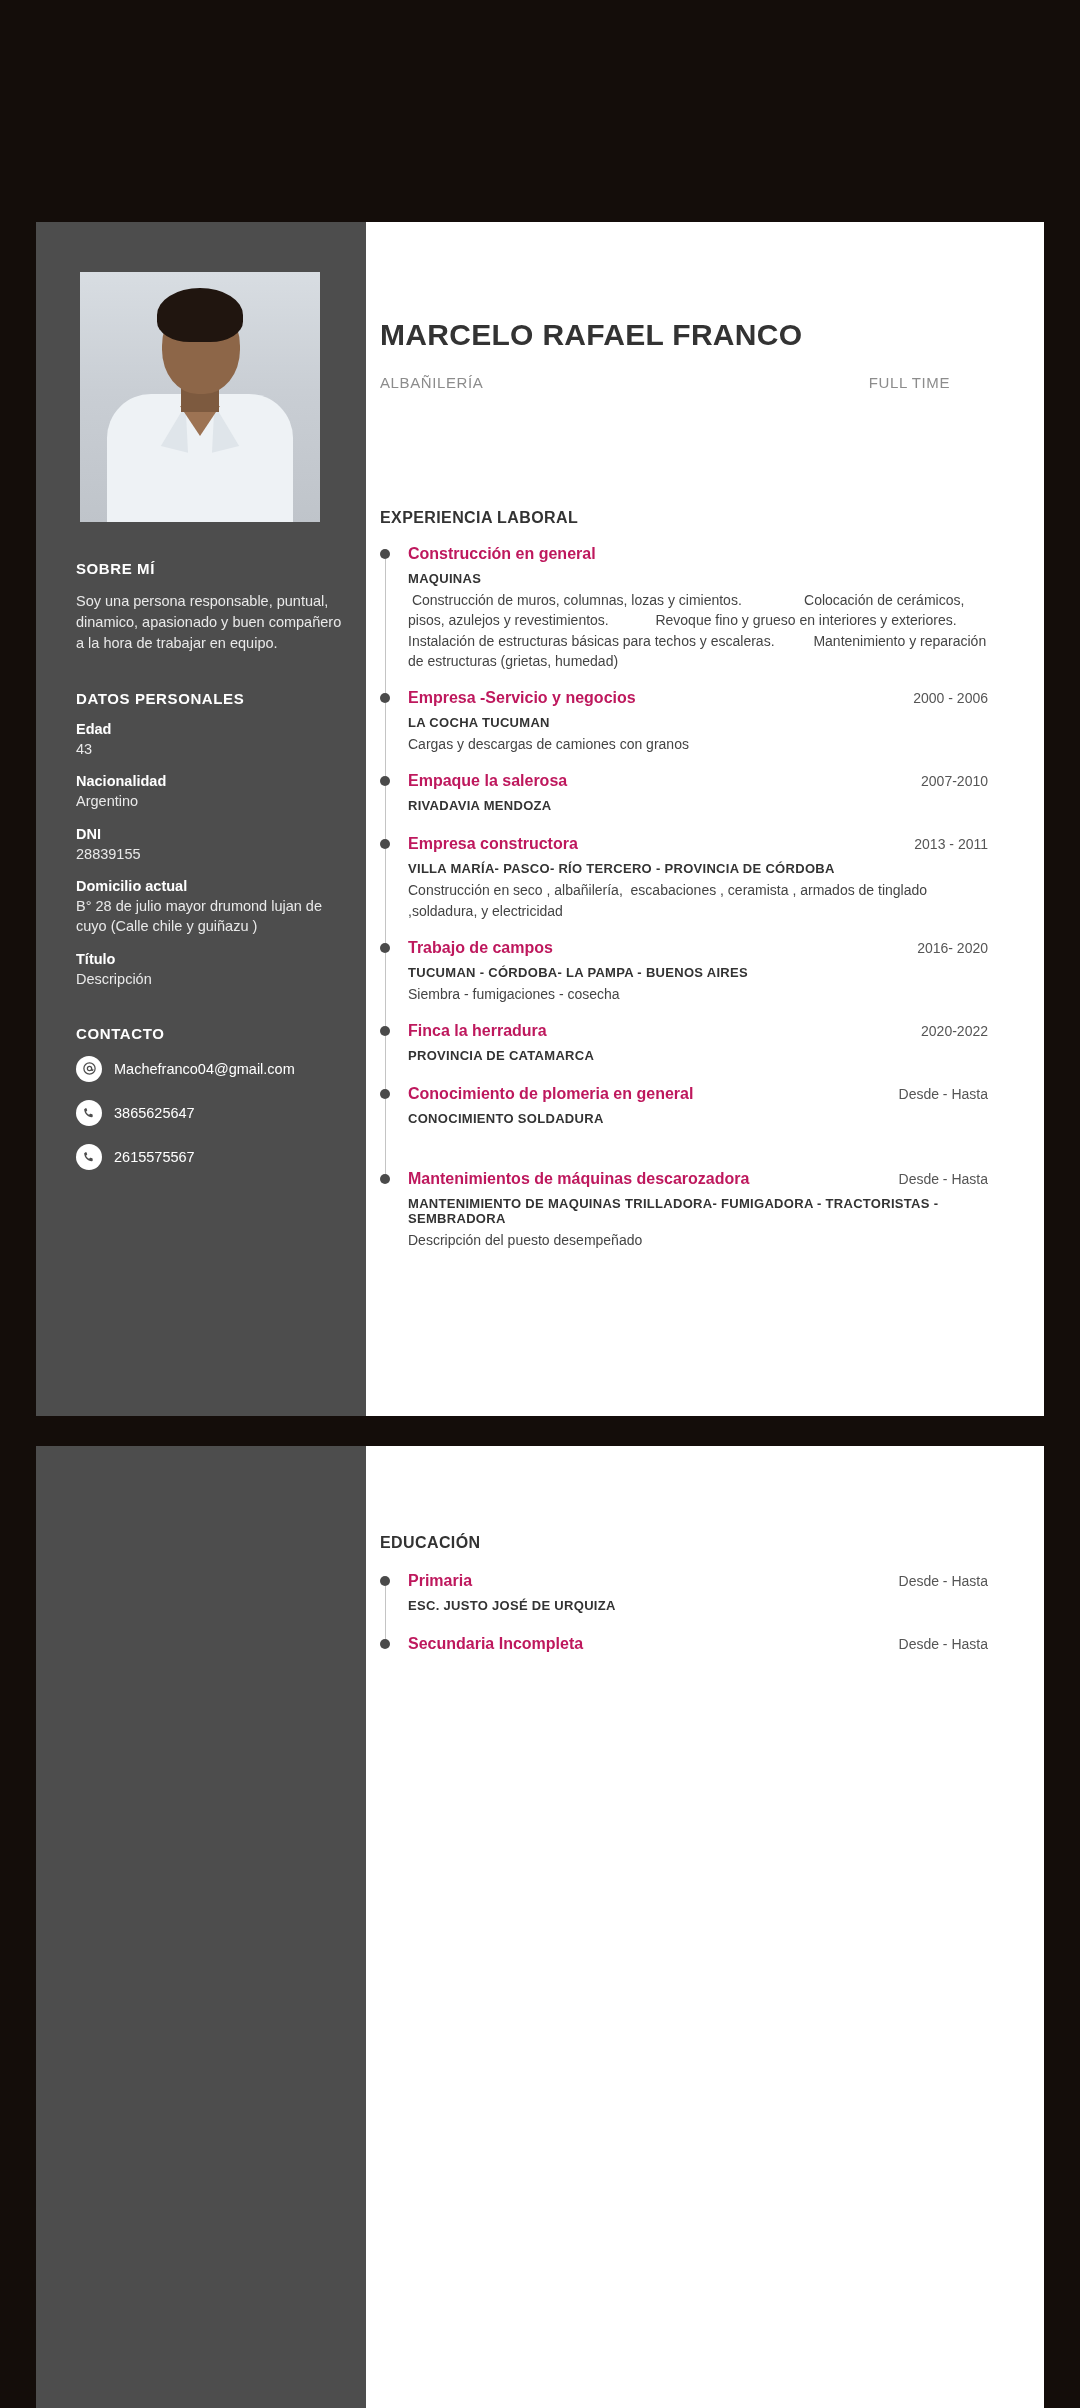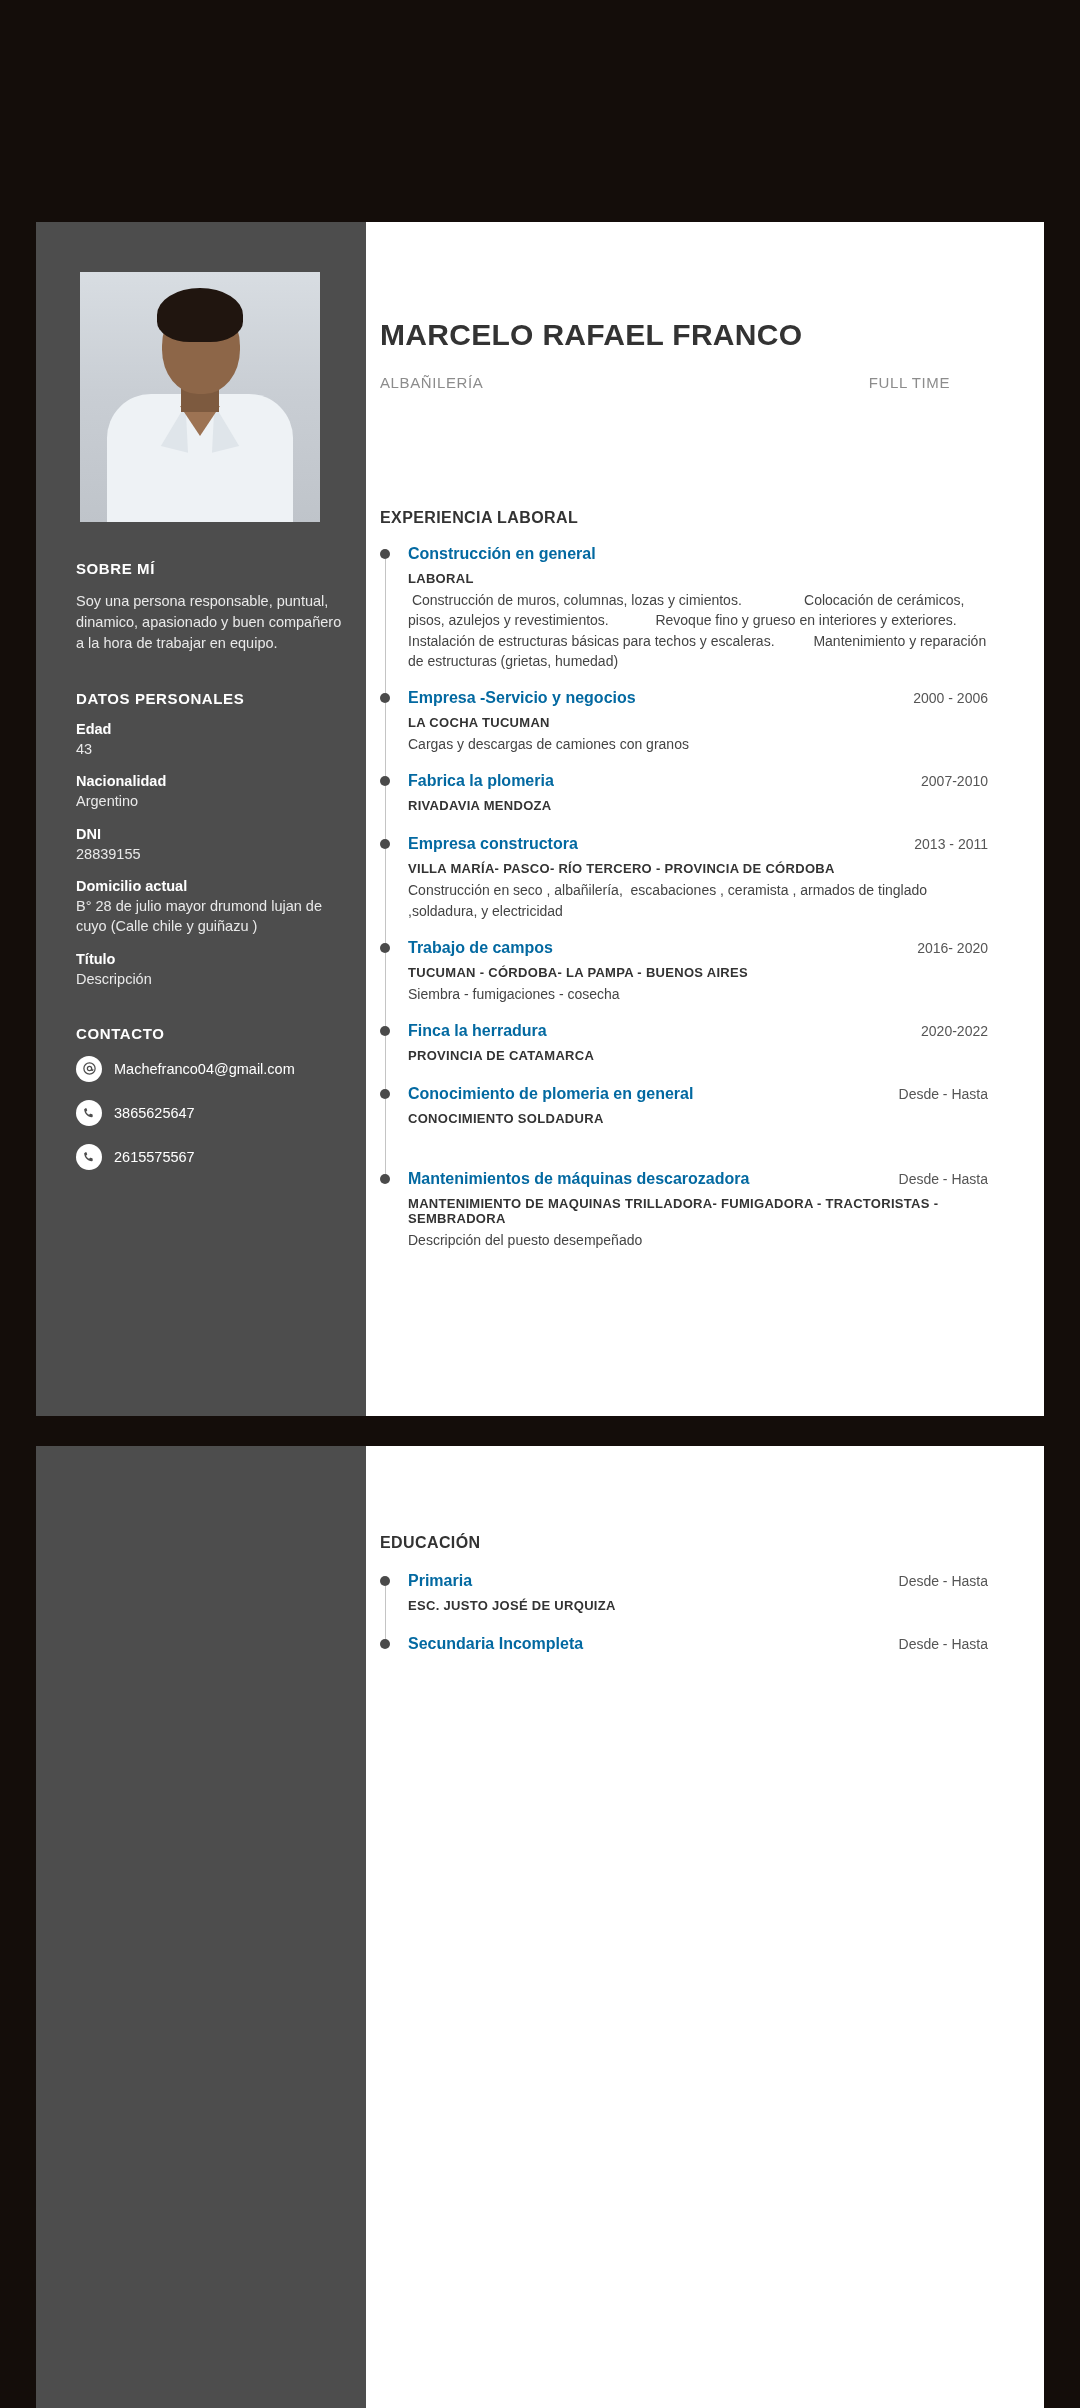--- a/index.html
+++ b/index.html
@@ -227,21 +227,21 @@
 
   .tl-head {
     display: flex;
     justify-content: space-between;
     align-items: baseline;
     gap: 16px;
   }
   .tl-title {
     font-size: 16px;
     font-weight: bold;
-    color: #0369a1;
+    color: #be185d;
   }
   .tl-date {
     font-size: 14px;
     color: #555555;
     white-space: nowrap;
   }
   .tl-org {
     font-size: 13px;
     font-weight: bold;
     color: #333333;
@@ -343,36 +343,36 @@
 
       <h2 class="sec-title">EXPERIENCIA LABORAL</h2>
 
       <div class="timeline">
 
         <div class="tl-item">
           <div class="tl-head">
             <span class="tl-title">Construcción en general</span>
             <span class="tl-date"></span>
           </div>
-          <div class="tl-org">LABORAL</div>
+          <div class="tl-org">MAQUINAS</div>
           <div class="tl-desc"> Construcción de muros, columnas, lozas y cimientos.                Colocación de cerámicos, pisos, azulejos y revestimientos.            Revoque fino y grueso en interiores y exteriores.                        Instalación de estructuras básicas para techos y escaleras.          Mantenimiento y reparación de estructuras (grietas, humedad)</div>
         </div>
 
         <div class="tl-item">
           <div class="tl-head">
             <span class="tl-title"> Empresa -Servicio y negocios</span>
             <span class="tl-date">2000 - 2006</span>
           </div>
           <div class="tl-org">LA COCHA TUCUMAN</div>
           <div class="tl-desc">Cargas y descargas de camiones con granos</div>
         </div>
 
         <div class="tl-item">
           <div class="tl-head">
-            <span class="tl-title">Fabrica la plomeria</span>
+            <span class="tl-title">Empaque la salerosa</span>
             <span class="tl-date">2007-2010</span>
           </div>
           <div class="tl-org">RIVADAVIA MENDOZA</div>
         </div>
 
         <div class="tl-item">
           <div class="tl-head">
             <span class="tl-title">Empresa constructora</span>
             <span class="tl-date">2013 - 2011</span>
           </div>

